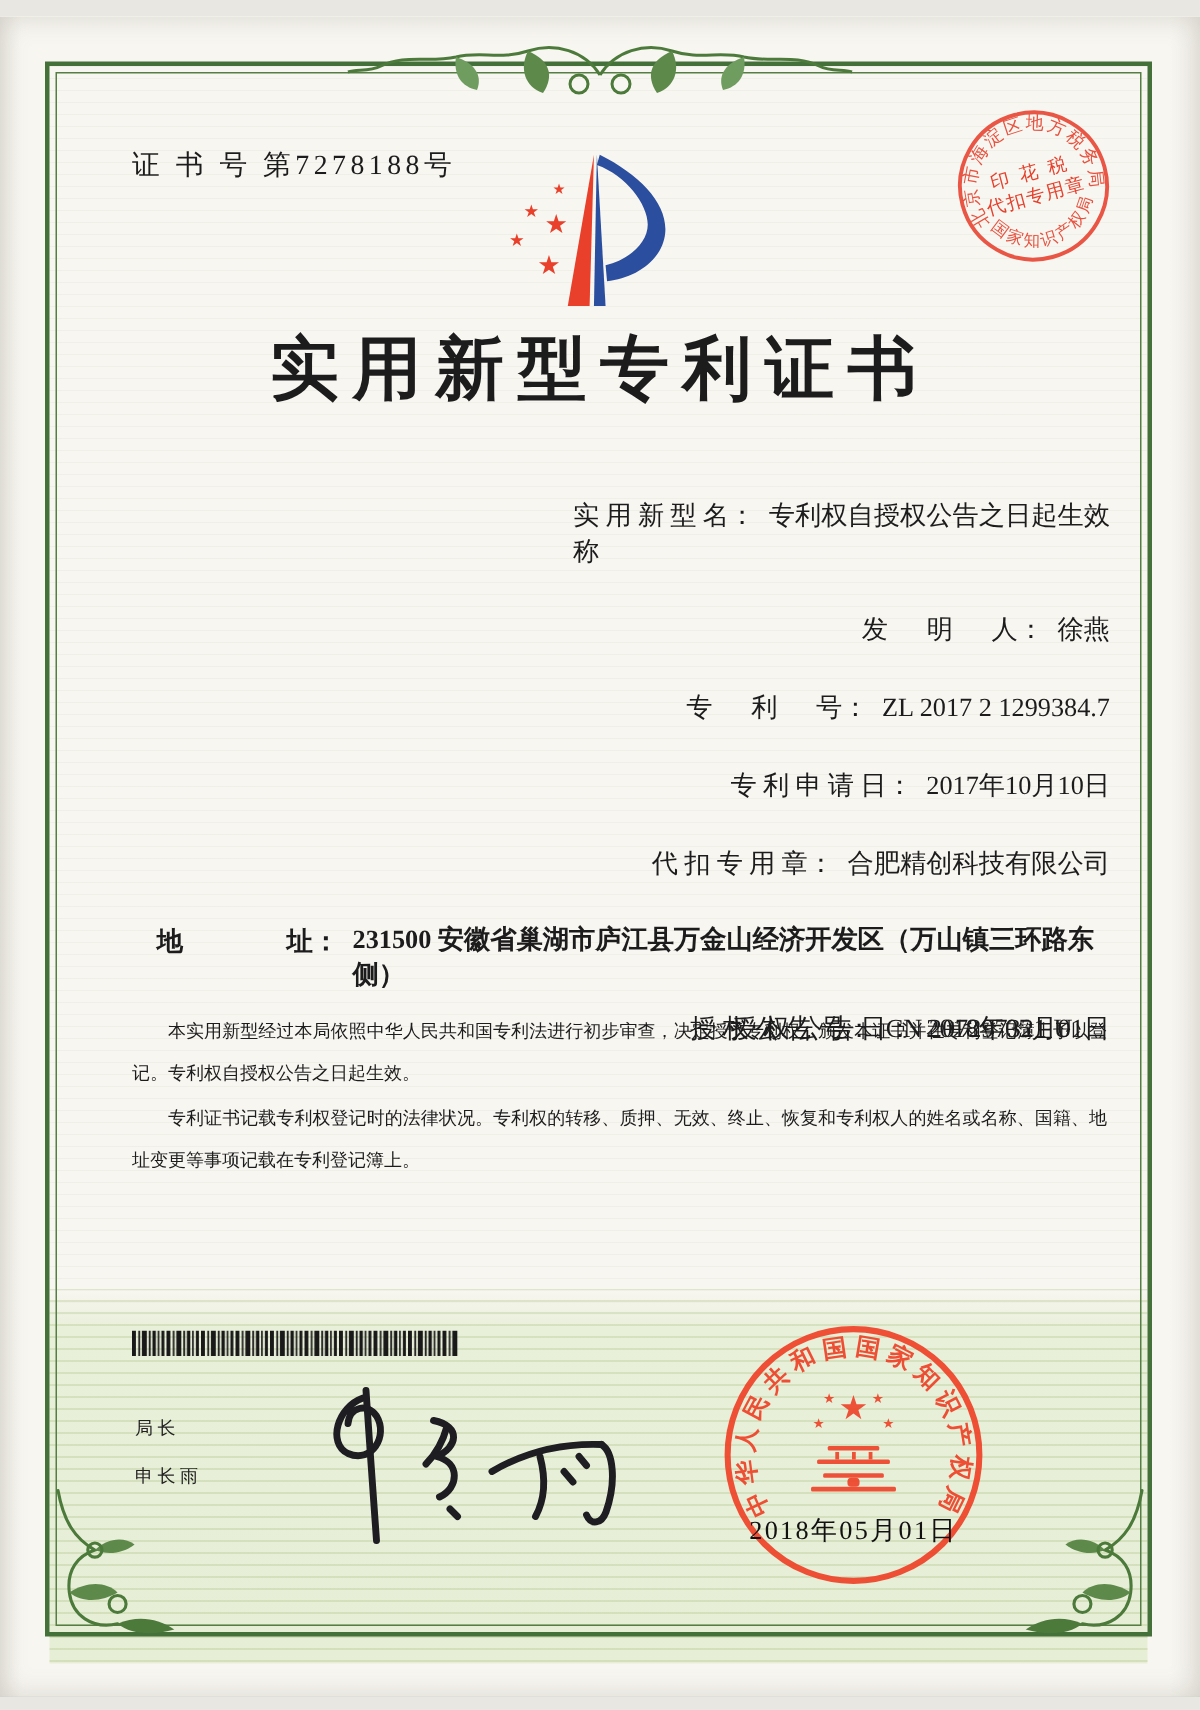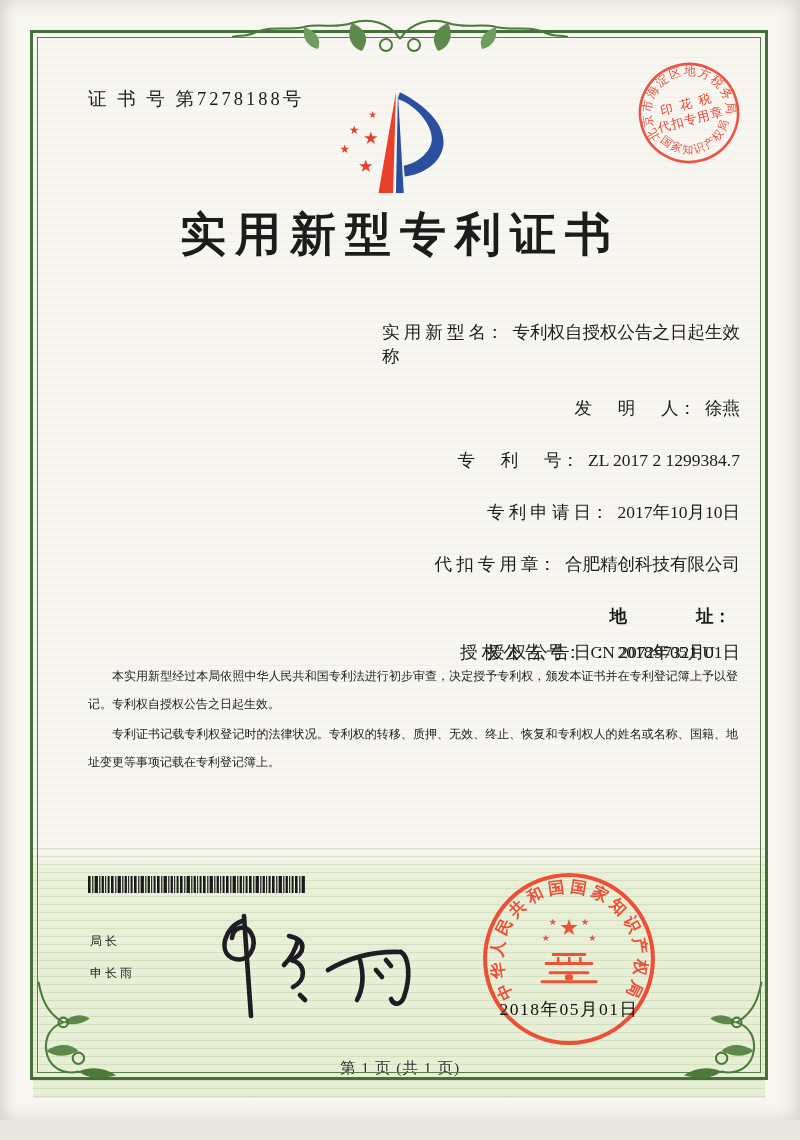--- a/index.html
+++ b/index.html
@@ -1,16 +1,16 @@
 <!DOCTYPE html>
 <html><head>
 <meta charset="utf-8">
 <style>
   html,body{margin:0;padding:0;background:#e9e7e1;}
-  .page{position:relative;width:800px;height:1120px;margin:0 auto;overflow:hidden;
+  .page{position:relative;width:800px;height:1120px;margin:11px auto;overflow:hidden;
         background:linear-gradient(90deg,#edebe5 0,#f8f6f1 14px,#f8f6f1 780px,#efede7 100%);
         font-family:"Liberation Serif",serif;color:#1c1c1c;
         box-shadow:inset 0 0 18px rgba(120,115,100,.25);}
   .texture{position:absolute;left:33px;right:35px;top:33px;bottom:42px;
         background:repeating-linear-gradient(180deg,rgba(205,210,190,.18) 0 1px,transparent 1px 8px);}
   .green-panel{position:absolute;left:33px;right:35px;top:848px;height:250px;
         background:
           repeating-linear-gradient(180deg,rgba(176,196,140,.35) 0 1px,transparent 1px 8px),
           linear-gradient(180deg,rgba(233,240,218,0) 0,#e9f0da 26px,#e7eed6 100%);}
   .frame{position:absolute;pointer-events:none;}
@@ -112,20 +112,21 @@
       <span class="f-value">2017年10月10日</span>
     </div>
     <div class="field-row">
       <span class="f-label">代扣专用章</span>
         <span class="f-colon">：</span>
       <span class="f-value">合肥精创科技有限公司</span>
     </div>
     <div class="field-row row-address">
       <span class="f-label">地址</span>
         <span class="f-colon">：</span>
+      <span class="f-value address">231500 安徽省巢湖市庐江县万金山经济开发区（万山镇三环路东侧）</span>
     </div>
     <div class="field-row">
       <span class="f-label">授权公告日</span>
         <span class="f-colon">：</span>
       <span class="f-value">2018年05月01日</span>
       <span class="grant-right">
         <span class="f-label">授权公告号</span>
           <span class="f-colon">：</span>
         <span class="f-value">CN 207297321 U</span>
       </span>
@@ -191,21 +192,20 @@
       <rect x="78" y="88" width="2.5" height="5"></rect>
       <rect x="89" y="88" width="2.5" height="5"></rect>
       <rect x="100" y="88" width="2.5" height="5"></rect>
       <rect x="70" y="102" width="40" height="3" rx="1"></rect>
       <rect x="62" y="111" width="56" height="3" rx="1"></rect>
       <rect x="86" y="105" width="8" height="6" rx="2.5"></rect>
     </g>
   </svg>
   <div class="seal-date">2018年05月01日</div>
 
-  <div class="page-footer">第 1 页 (共 1 页)</div>
 
   <div class="frame outer"></div>
   <div class="frame inner"></div>
 
   <svg class="flourish-top" width="340" height="56" viewBox="0 0 340 56">
     <g stroke="#4c7a3b" fill="none" stroke-width="2">
       <path d="M170,30 C160,14 140,8 122,14 C104,20 90,14 74,18 C56,22 40,16 24,24 C16,28 8,26 2,28"></path>
       <path d="M170,30 C180,14 200,8 218,14 C236,20 250,14 266,18 C284,22 300,16 316,24 C324,28 332,26 338,28"></path>
       <path d="M122,14 C116,26 120,38 132,42 C140,30 136,20 122,14 Z" fill="#5d8a4a" stroke="none"></path>
       <path d="M218,14 C224,26 220,38 208,42 C200,30 204,20 218,14 Z" fill="#5d8a4a" stroke="none"></path>

